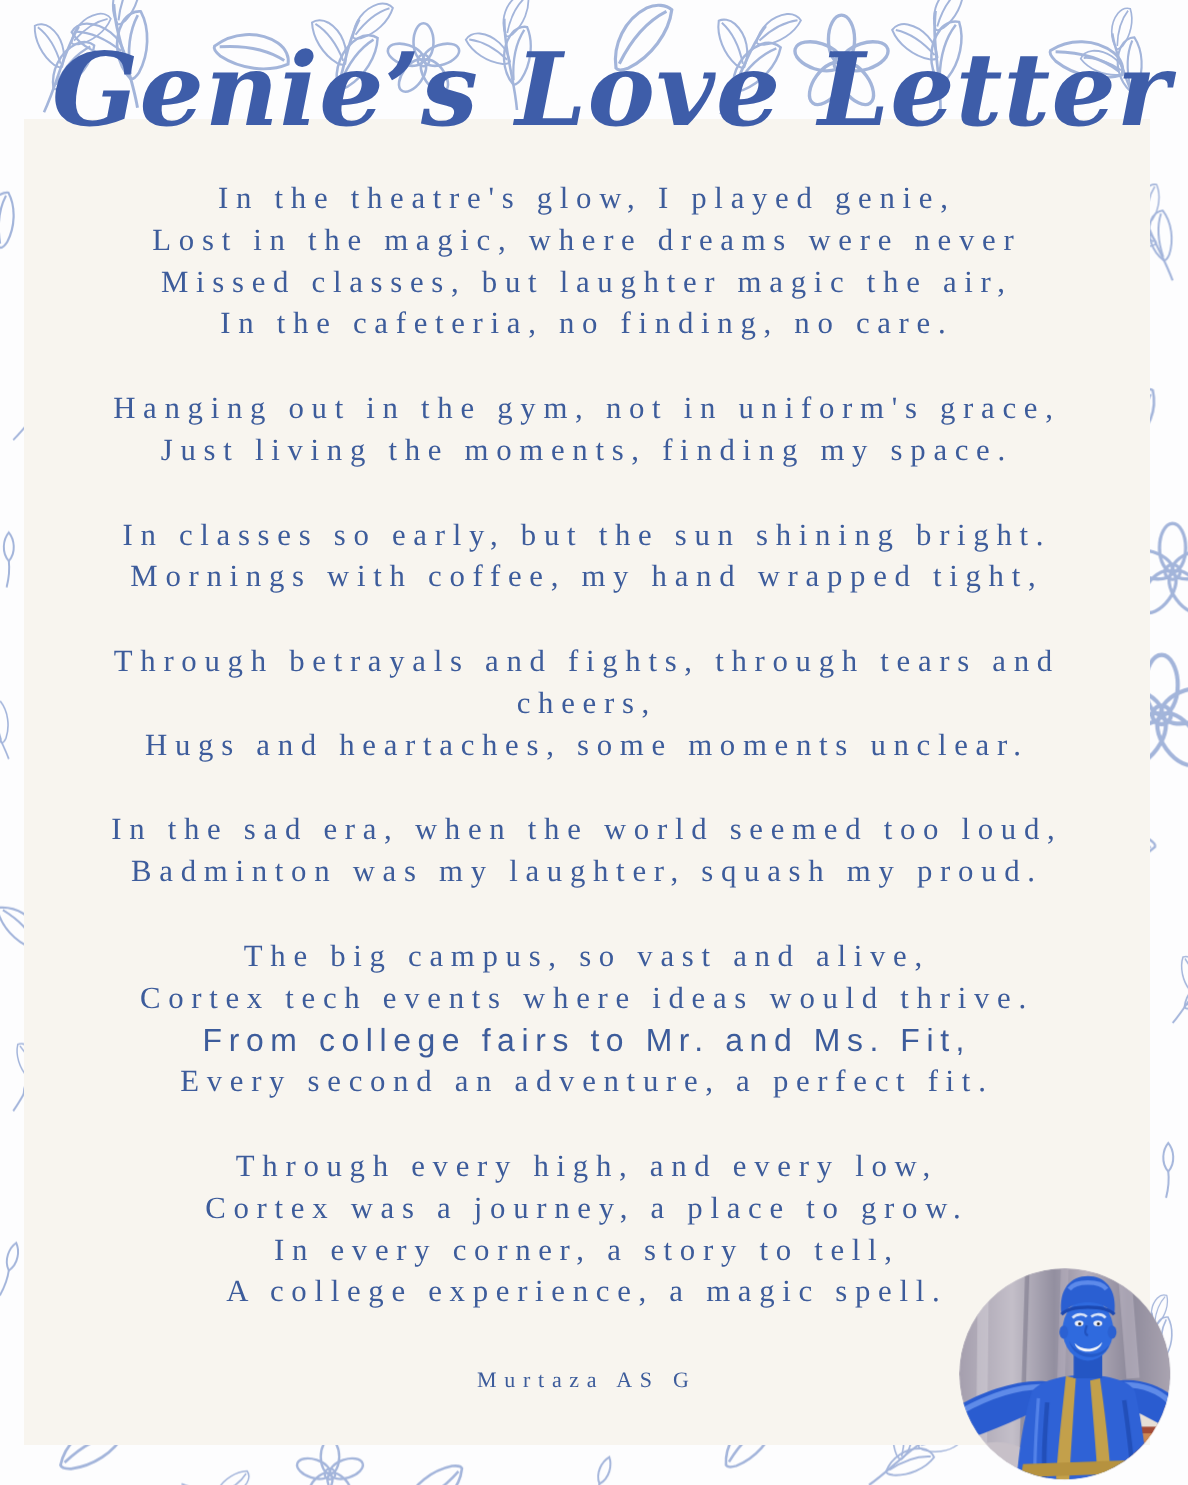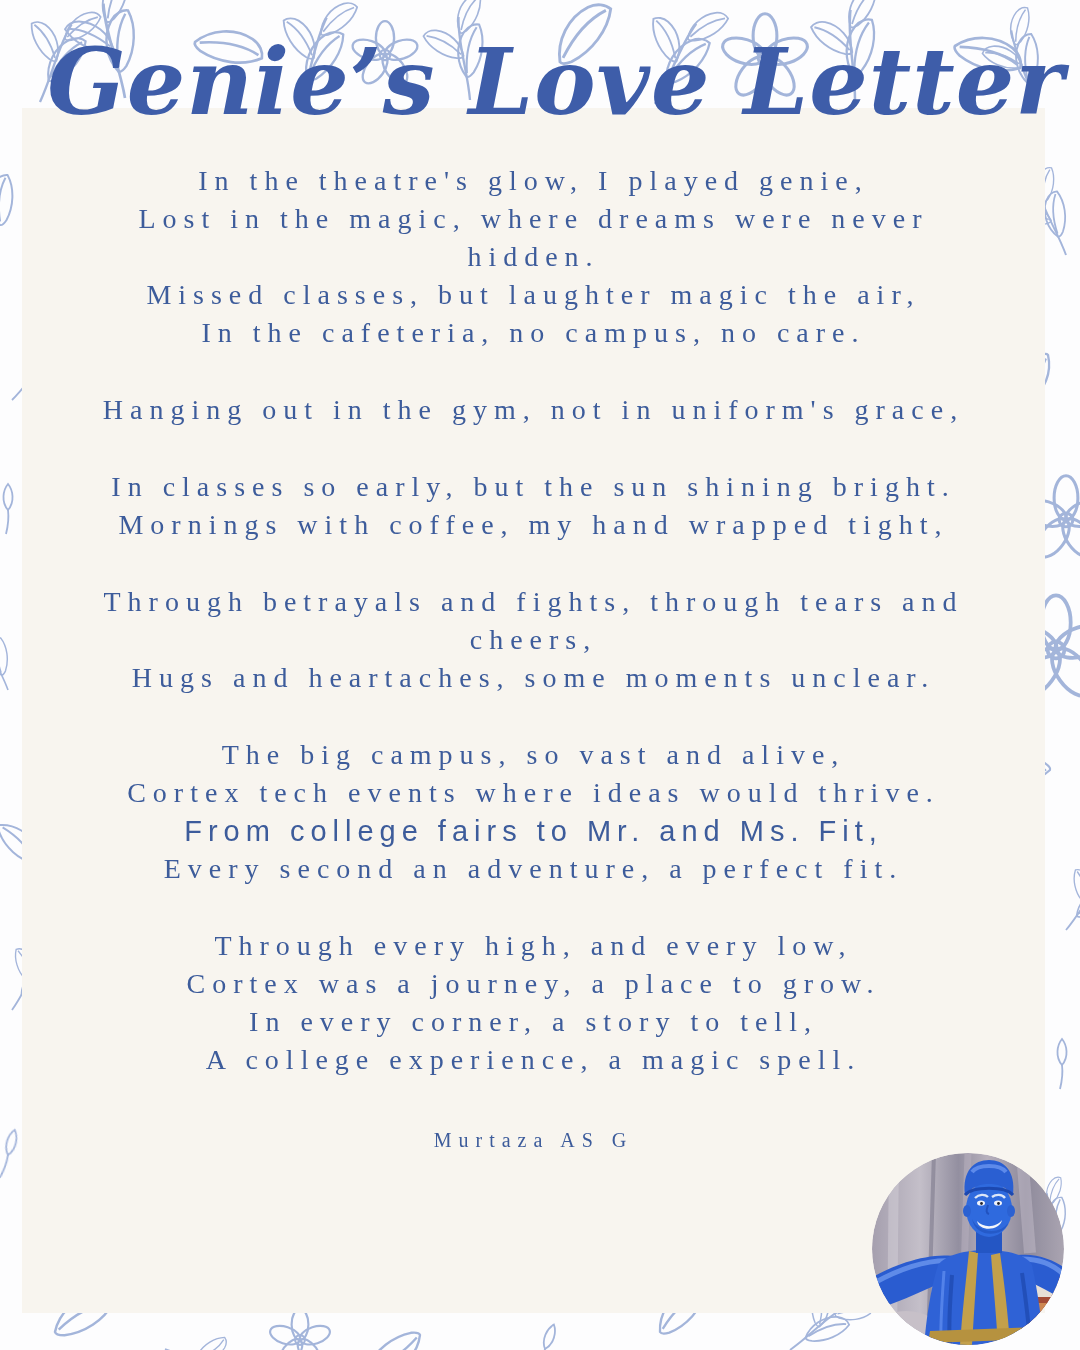--- a/index.html
+++ b/index.html
@@ -118,37 +118,39 @@
       <use href="#leaf" transform="translate(660 1332) rotate(-30) scale(1.3)"></use>
       <use href="#spray" transform="translate(790 1350) rotate(45) scale(1.1)"></use>
     </g>
   </svg>
 
   <div class="panel">
     <div class="poem">
         <div class="stanza">
           <div class="line">In the theatre's glow, I played genie,</div>
           <div class="line">Lost in the magic, where dreams were never</div>
-          <div class="line">hidden.</div>
           <div class="line">Missed classes, but laughter magic the air,</div>
-          <div class="line">In the cafeteria, no campus, no care.</div>
+          <div class="line">In the cafeteria, no finding, no care.</div>
         </div>
         <div class="stanza">
           <div class="line">Hanging out in the gym, not in uniform's grace,</div>
+          <div class="line">Just living the moments, finding my space.</div>
         </div>
         <div class="stanza">
           <div class="line">In classes so early, but the sun shining bright.</div>
           <div class="line">Mornings with coffee, my hand wrapped tight,</div>
         </div>
         <div class="stanza">
           <div class="line">Through betrayals and fights, through tears and</div>
           <div class="line">cheers,</div>
           <div class="line">Hugs and heartaches, some moments unclear.</div>
         </div>
         <div class="stanza">
+          <div class="line">In the sad era, when the world seemed too loud,</div>
+          <div class="line">Badminton was my laughter, squash my proud.</div>
         </div>
         <div class="stanza">
           <div class="line">The big campus, so vast and alive,</div>
           <div class="line">Cortex tech events where ideas would thrive.</div>
           <div class="line sans">From college fairs to Mr. and Ms. Fit,</div>
           <div class="line">Every second an adventure, a perfect fit.</div>
         </div>
         <div class="stanza">
           <div class="line">Through every high, and every low,</div>
           <div class="line">Cortex was a journey, a place to grow.</div>

